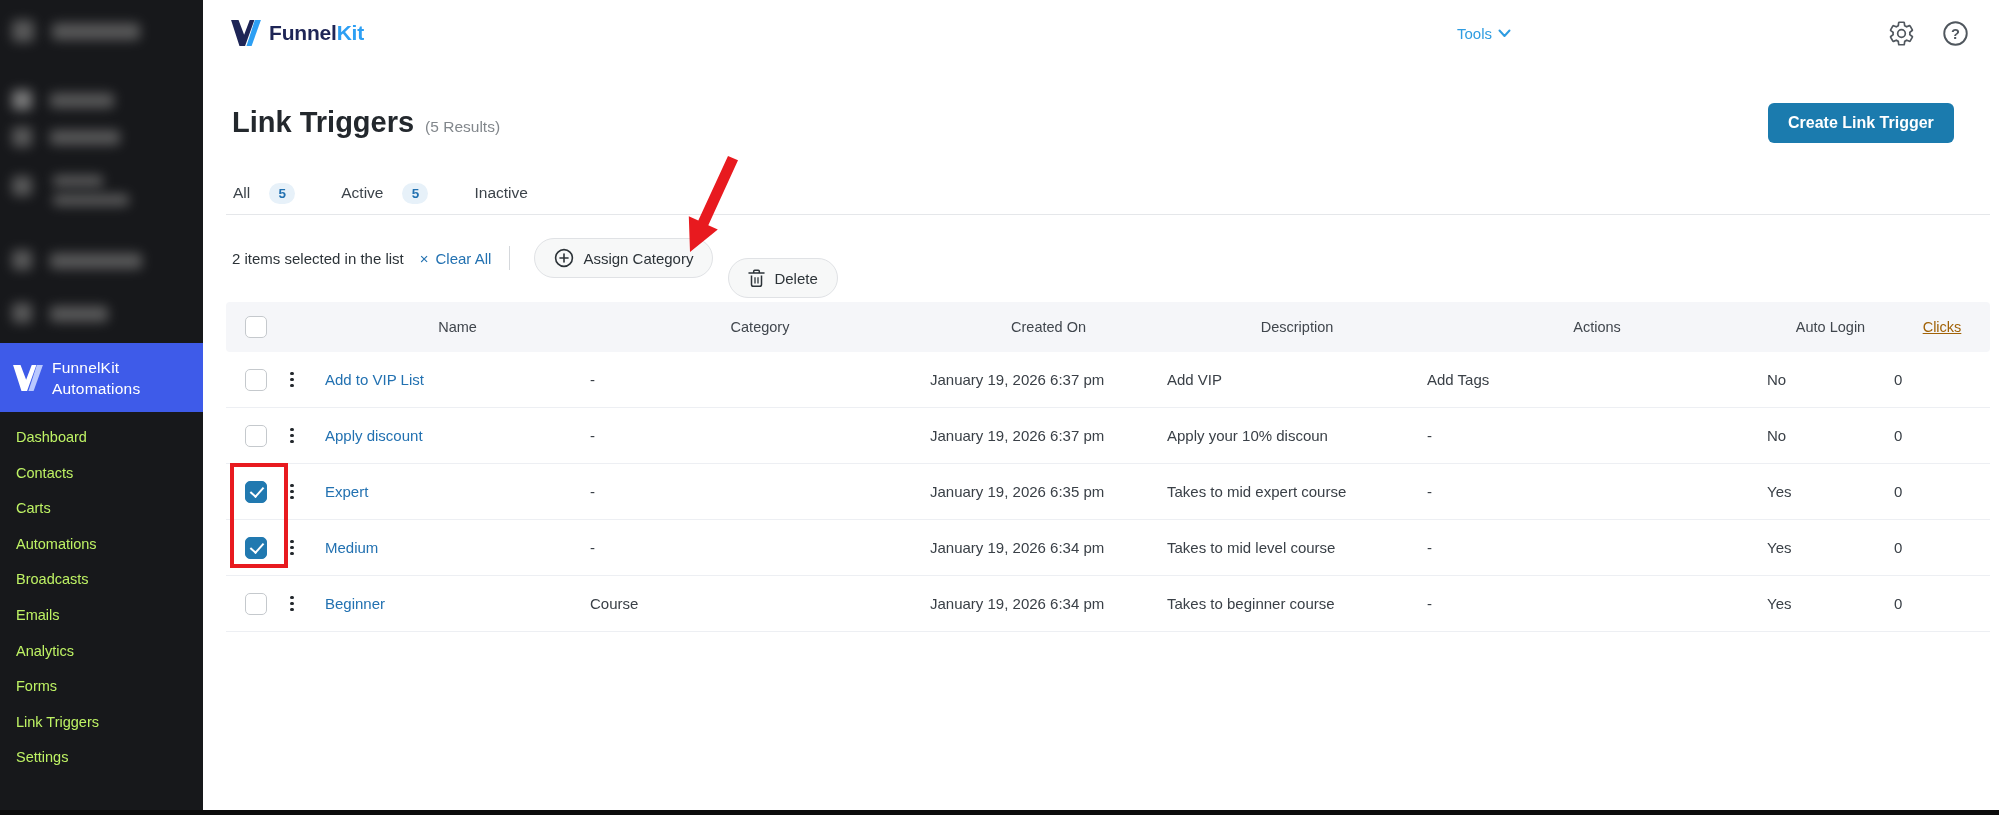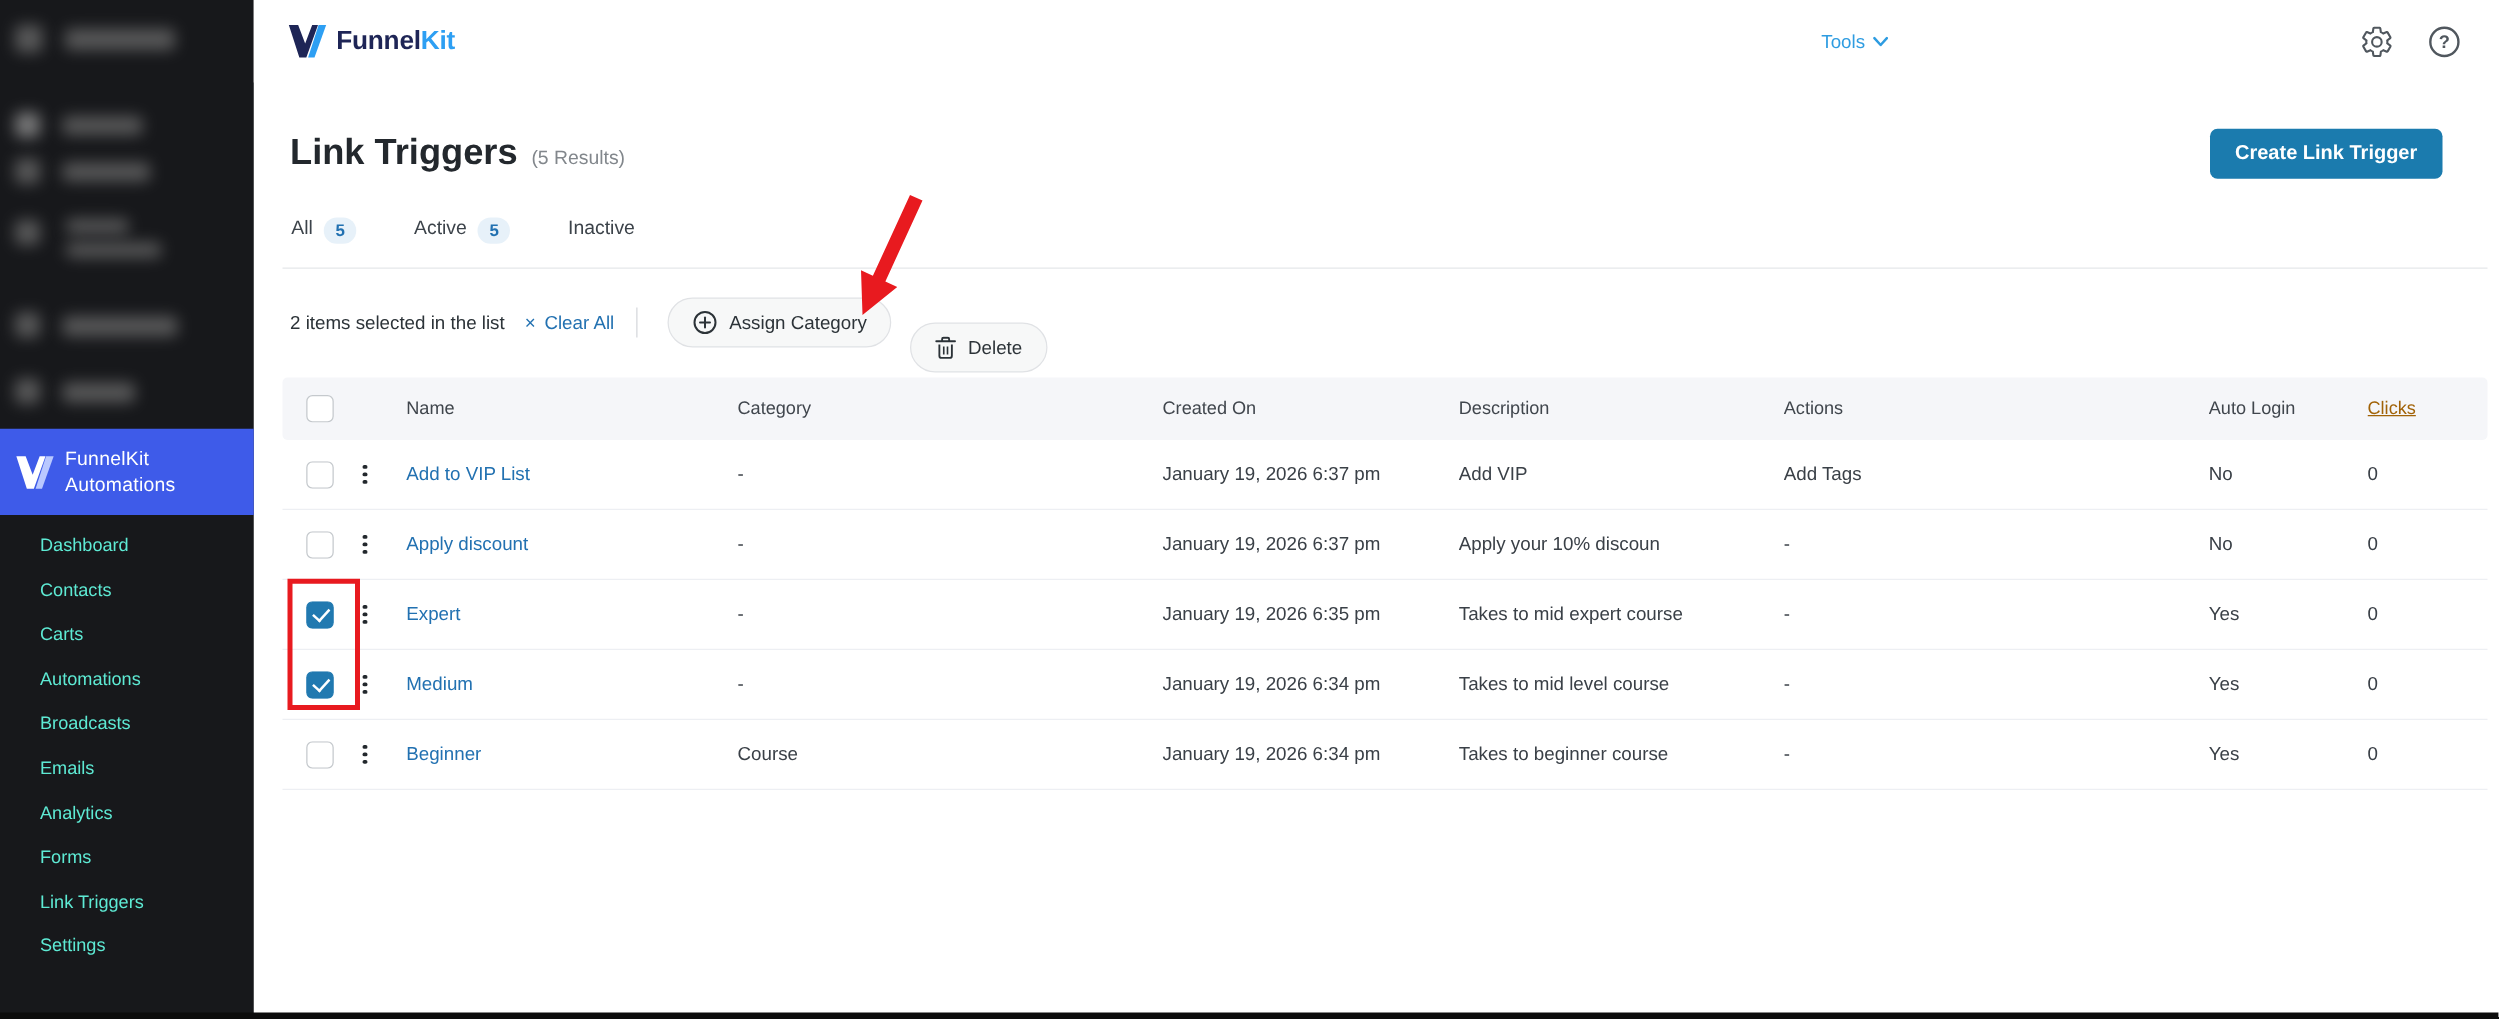--- a/index.html
+++ b/index.html
@@ -12,22 +12,22 @@
                    background:var(--sidebar-bg,#17181b); }
   .blur-item { position:absolute; filter:blur(6px); border-radius:4px; background:#6e6e6e; opacity:.75; }
   .blur-item.bright { background:#9a9a9a; }
 
   .brand-band { position:absolute; left:0; top:343px; width:203px; height:69px;
                 background:var(--brand-blue,#3e5be9); display:flex; align-items:center; }
   .brand-band .mark { margin:0 8px 0 12px; flex:0 0 auto; }
   .brand-text { color:#fff; font-size:15.5px; line-height:21px; font-weight:500; letter-spacing:.2px; }
 
   .side-menu { position:absolute; left:0; top:420px; width:203px; list-style:none; }
-  .side-item { height:35.6px; line-height:35.6px; padding-left:32px; font-size:14.5px;
-               color:#5eead4; cursor:pointer; white-space:nowrap; }
+  .side-item { height:35.6px; line-height:35.6px; padding-left:16px; font-size:14.5px;
+               color:#bef264; cursor:pointer; white-space:nowrap; }
 
   
   .topnav { position:absolute; left:203px; top:0; width:1796px; height:66px; background:#fff; }
   .logo { position:absolute; left:27px; top:0; height:66px; display:flex; align-items:center; gap:7px; }
   .logo-text { font-size:21px; font-weight:800; letter-spacing:-.2px; }
   .logo-text .t1 { color:#1e2556; } .logo-text .t2 { color:#2d9ff3;margin-top:38px; }
   .nav-items { position:absolute; left:234px; top:0; height:66px; display:flex; align-items:center; gap:45px; }
   .nav-item { font-size:15px; color:#3c434a; cursor:pointer; white-space:nowrap; }
   .nav-tools { display:flex; align-items:center; gap:6px; font-size:15px; font-weight:500;
                color:var(--topnav-tools,#2e9ce1); cursor:pointer; }
@@ -38,21 +38,21 @@
   .page-title-row { position:absolute; left:232px; top:106px; display:flex; align-items:baseline; gap:11px; }
   .page-title { font-size:29px; font-weight:700; color:#23282d; }
   .page-results { font-size:15.5px; color:#82878c; }
   .create-btn { position:absolute; left:1768px; top:103px; height:40px; padding:0 20px;
                 background:var(--primary-button,#1b7bae); color:#fff; font-size:16px; font-weight:600;
                 border:none; border-radius:6px; cursor:pointer; font-family:inherit; }
 
   
   .tabs { position:absolute; left:226px; top:174px; width:1764px; height:41px;
           border-bottom:1px solid #e5e7ea; display:flex; }
-  .tab { margin-right:32px; padding:0 7px; height:41px; display:inline-flex; align-items:flex-start; gap:9px;
+  .tab { margin-right:32px; padding:0 7px; height:41px; display:inline-flex; align-items:center; gap:19px;
          font-size:15.5px; font-weight:500; color:#3c434a; cursor:pointer;
          border-bottom:3px solid transparent; }
   .badge { min-width:26px; height:21px; padding:0 7px; border-radius:11px; display:inline-flex;
            align-items:center; justify-content:center; font-size:13.5px; font-weight:600;
            background:#e7f1f9; color:var(--accent,#2271b1); }
 
   
   .toolbar { position:absolute; left:232px; top:238px; height:40px; display:flex; align-items:center; }
   .sel-text { font-size:15px; color:#2c3338; }
   .clear-all { margin-left:16px; display:inline-flex; align-items:center; gap:7px; font-size:15px;
@@ -60,21 +60,21 @@
   .clear-x { font-size:15px; font-weight:400; }
   .tb-divider { width:1px; height:24px; background:#d5d8dc; margin:0 24px 0 18px; }
   .pill-btn { height:40px; padding:11px 19px; border:1px solid #e0e2e5; background:#f7f8f8; border-radius:20px;
               display:inline-flex; align-items:center; gap:9px; font-size:15px; font-weight:500;
               color:#2c3338; cursor:pointer; font-family:inherit; }
   .pill-btn + .pill-btn { margin-left:15px;margin-top:40px; }
 
   
   .lt-table { position:absolute; left:226px; top:302px; width:1764px; }
   .thead { height:50px; background:var(--header-row-bg,#f5f6f9); border-radius:4px;
-           display:flex; align-items:center; font-size:14.5px; color:#40464d; }
+           display:flex; align-items:center; font-size:14.5px; color:#40464d;text-align:center; }
   .trow { height:56px; display:flex; align-items:center; border-bottom:1px solid #edeff3;
           font-size:15px; color:#3a4047; background:#fff; }
   .cell { flex:0 0 auto; white-space:nowrap; overflow:hidden; }
   .c-check   { width:42px;  padding-left:19px; display:flex; align-items:center; }
   .c-kebab   { width:38px;  padding-left:16px; display:flex; align-items:center; }
   .c-name    { width:284px; padding-left:19px; }
   .c-cat     { width:340px; }
   .c-created { width:237px; }
   .c-desc    { width:260px; }
   .c-actions { width:340px; }

